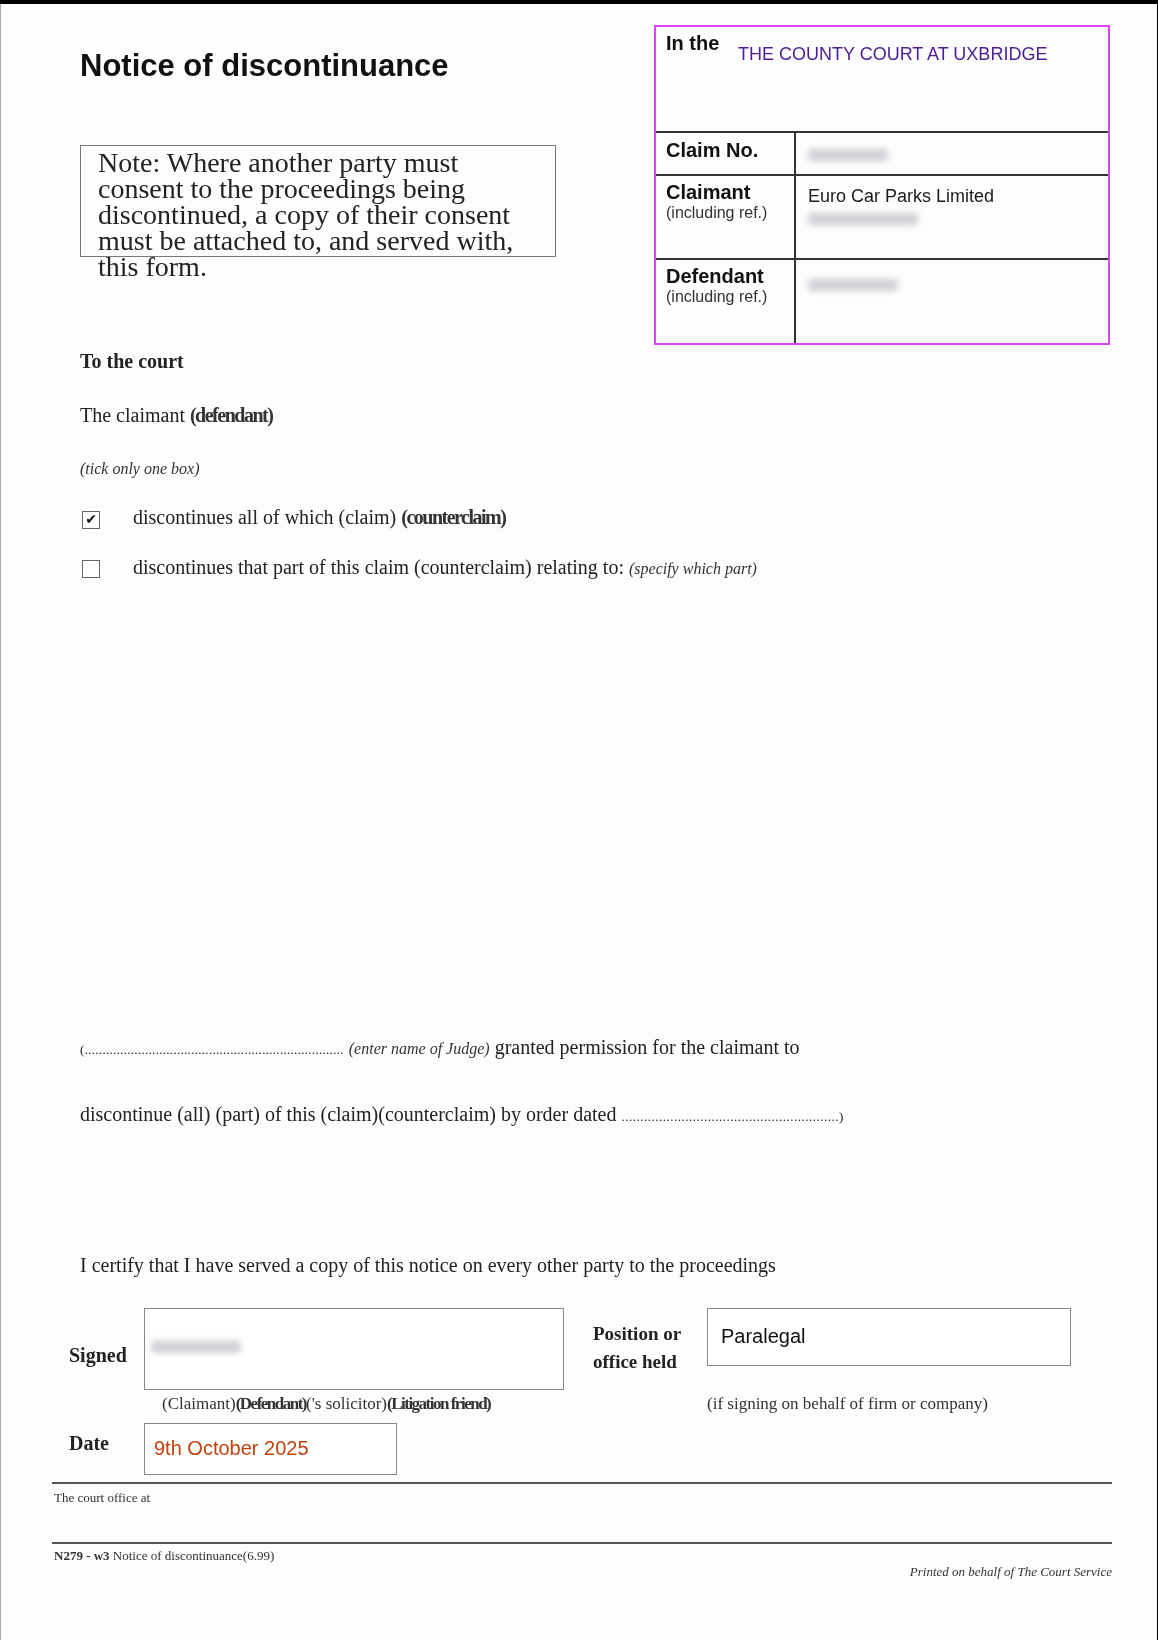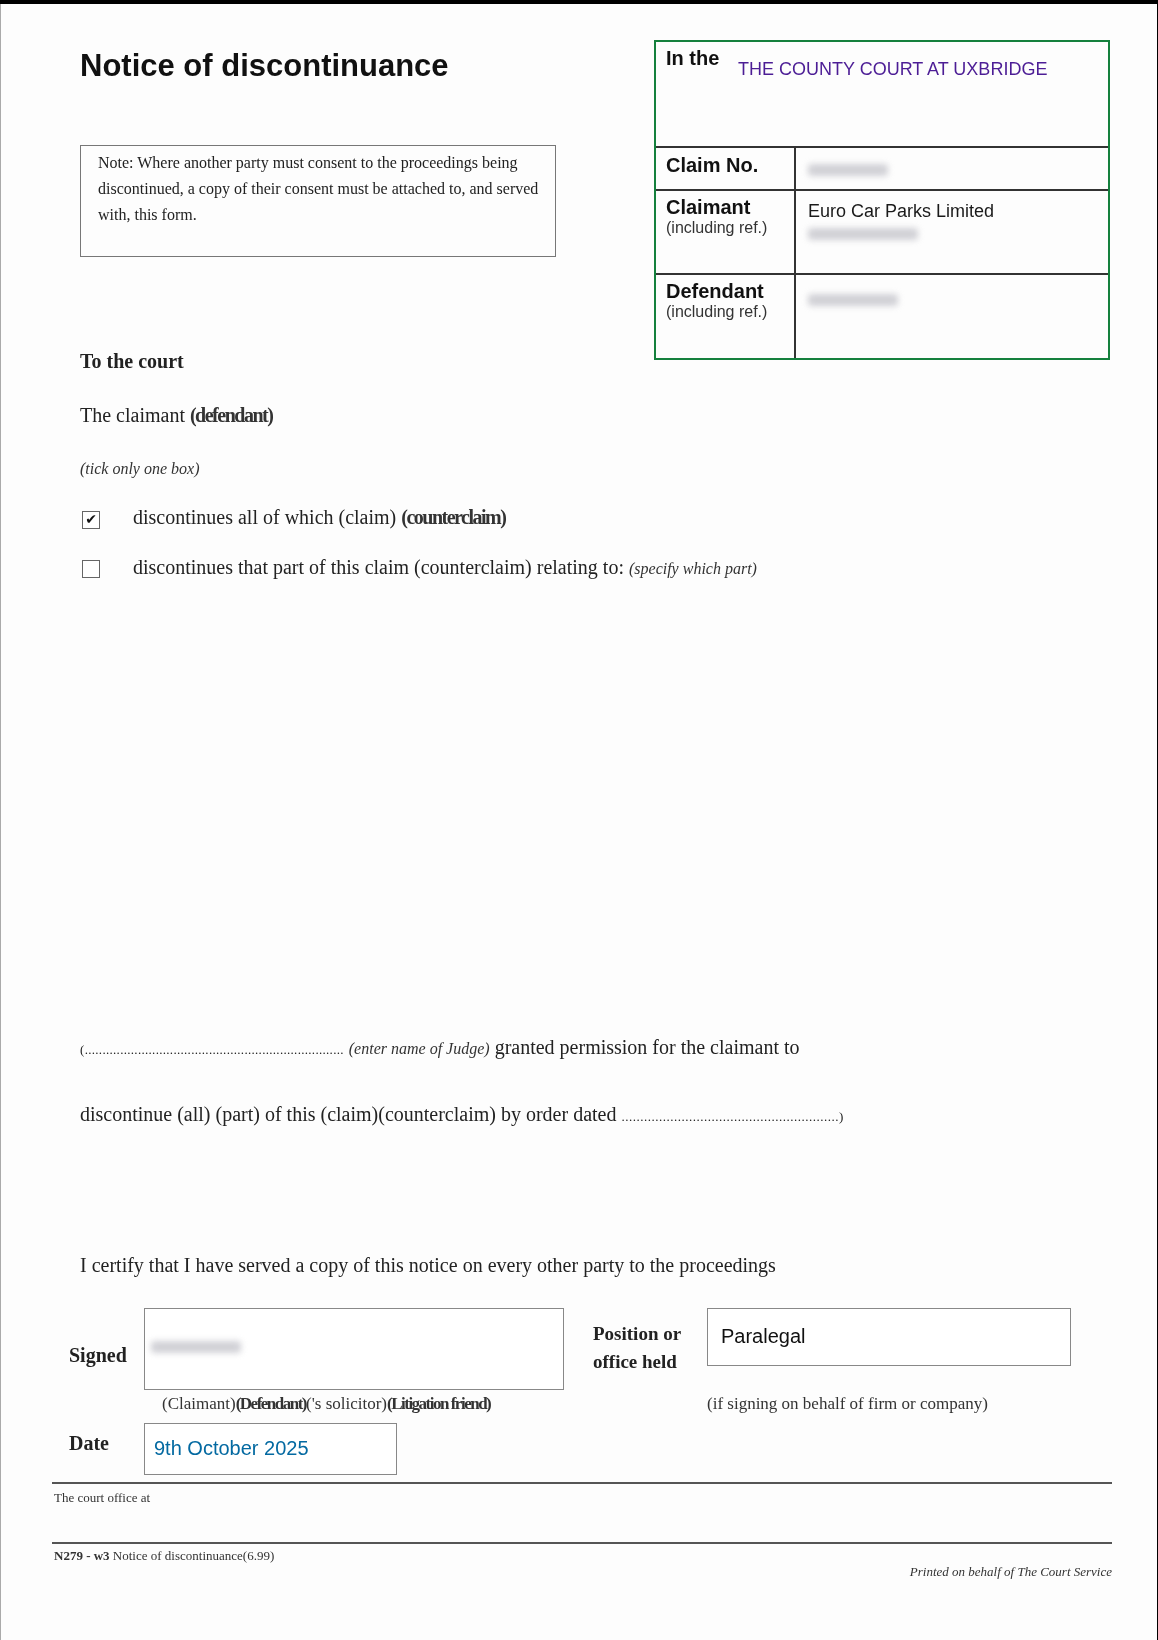--- a/index.html
+++ b/index.html
@@ -22,27 +22,27 @@
 
   .title {
     left: 79px; top: 44px;
     font-size: 31px; font-weight: bold; color: #111;
   }
   .note-box {
     left: 79px; top: 141px; width: 476px; height: 112px;
     border: 1px solid #777;
     box-sizing: border-box;
     padding: 4px 10px 0 17px;
-    font-size: 16px; line-height: 26px; color: #222;
+    font-size: 28px; line-height: 26px; color: #222;
   }
 
   
   .court-table {
-    left: 653px; top: 36px; width: 456px; height: 320px;
-    border: 2px solid #15803d; box-sizing: border-box;
+    left: 653px; top: 21px; width: 456px; height: 320px;
+    border: 2px solid #d946ef; box-sizing: border-box;
   }
   .court-table .cell { position: absolute; box-sizing: border-box; }
   .in-the-label { left: 10px; top: 5px; font-size: 20px; font-weight: bold; color: #111; }
   .in-the-value { left: 82px; top: 17px; font-size: 18px; color: #4c1d95; }
   .hline { position: absolute; left: 0; right: 0; height: 2px; background: #333; }
   .vline { position: absolute; top: 104px; bottom: 0; width: 2px; left: 138px; background: #333; }
   .row-label { left: 10px; font-size: 20px; font-weight: bold; color: #111; line-height: 22px; }
   .row-sub { font-size: 16px; font-weight: normal; color: #333; line-height: 20px; display: block; }
   .row-value { left: 152px; font-size: 18px; color: #1a1a1a; }
   .blur {
@@ -148,21 +148,21 @@
   </div>
 
   <div class="abs serif bold" style="left:592px; top:1316px; font-size:19px; line-height:28px; color:#222;">
     <div>Position or</div>
     <div>office held</div>
   </div>
   <div class="abs field-box sans" style="left:706px; top:1304px; width:364px; height:58px; padding:16px 0 0 13px; font-size:20px; color:#111;">Paralegal</div>
   <div class="abs serif small-label" style="left:706px; top:1390px;">(if signing on behalf of firm or company)</div>
 
   <div class="abs serif txt bold" style="left:68px; top:1428px;">Date</div>
-  <div class="abs field-box sans" style="left:143px; top:1419px; width:253px; height:52px; padding:13px 0 0 9px; font-size:20px; color:#0369a1;">9th October 2025</div>
+  <div class="abs field-box sans" style="left:143px; top:1419px; width:253px; height:52px; padding:13px 0 0 9px; font-size:20px; color:#c2410c;">9th October 2025</div>
 
   <div class="footer-rule" style="top:1478px;"></div>
   <div class="abs serif footer-small" style="left:53px; top:1486px;">The court office at</div>
   <div class="footer-rule" style="top:1538px;"></div>
   <div class="abs serif footer-small" style="left:53px; top:1544px;">
     <span class="bold">N279 - w3</span><span> Notice of discontinuance(6.99)</span>
   </div>
   <div class="abs serif footer-small ital" style="right:45px; top:1560px;">Printed on behalf of The Court Service</div>
 
 </div>

